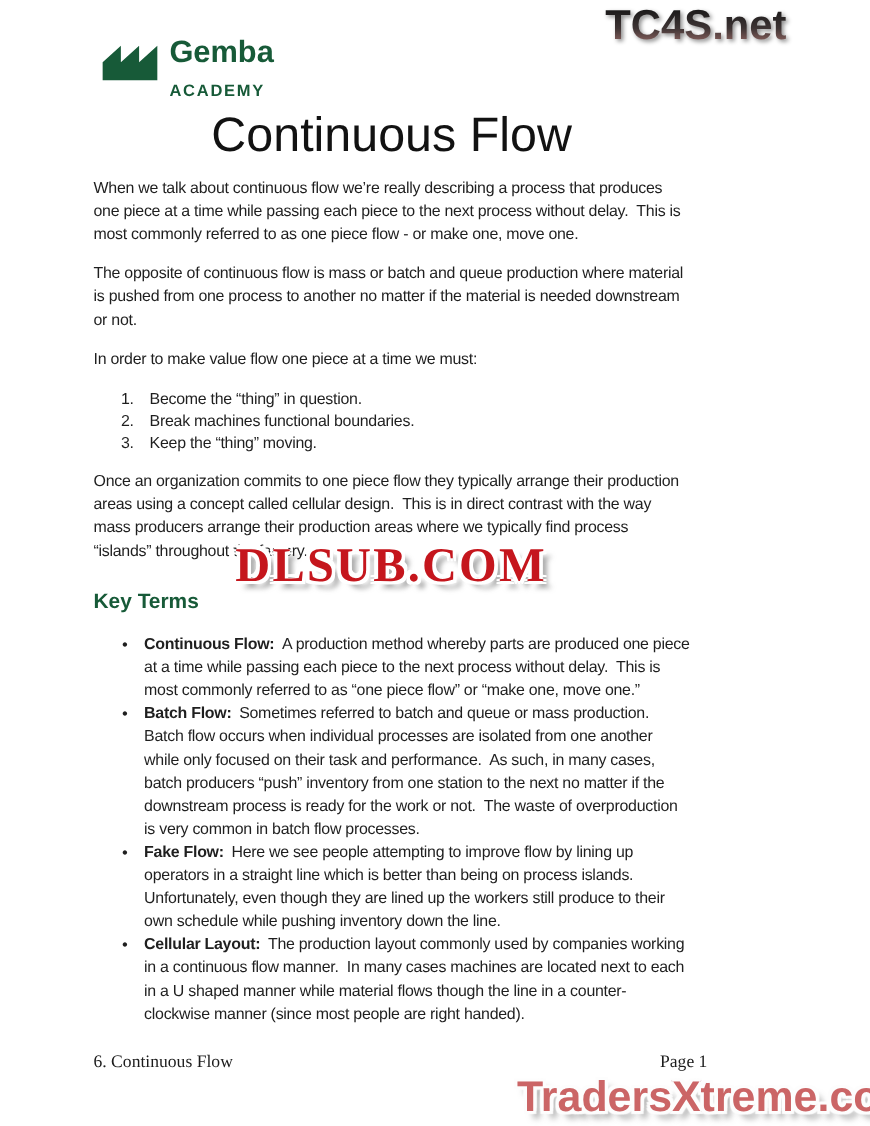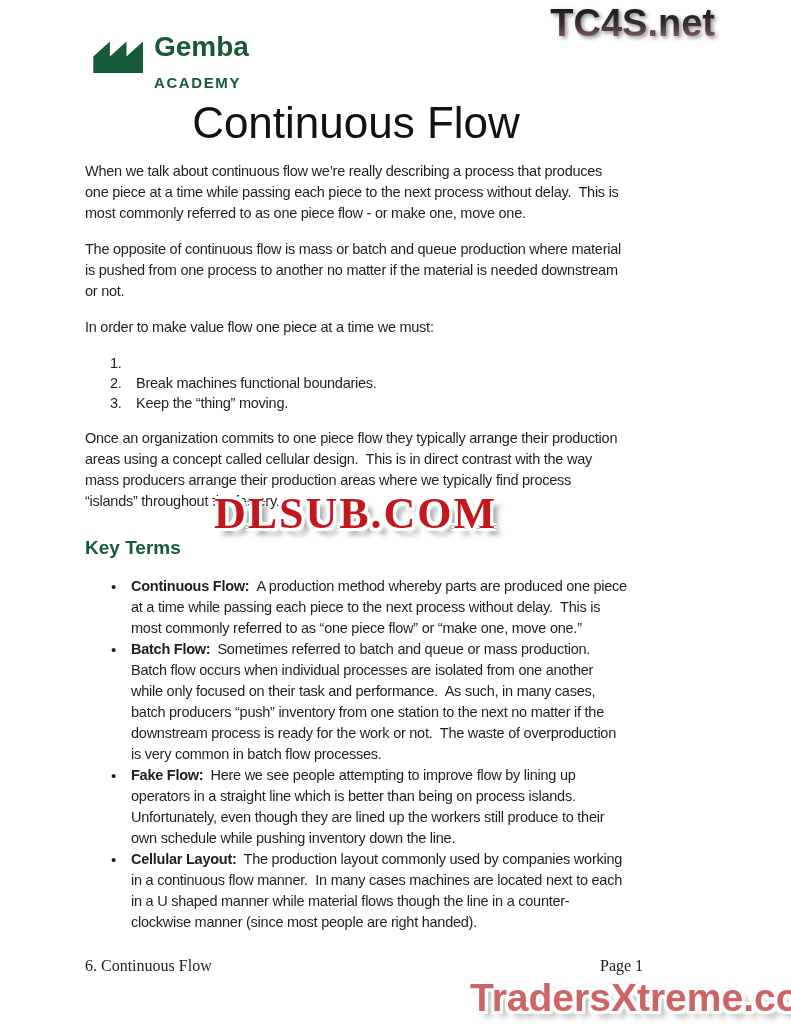--- a/index.html
+++ b/index.html
@@ -121,20 +121,21 @@
     <h1 class="title">Continuous Flow</h1>
 
 
     <p class="body">When we talk about continuous flow we’re really describing a process that produces one piece at a time while passing each piece to the next process without delay.  This is most commonly referred to as one piece flow - or make one, move one.</p>
     <p class="body">The opposite of continuous flow is mass or batch and queue production where material is pushed from one process to another no matter if the material is needed downstream or not.</p>
     <p class="body">In order to make value flow one piece at a time we must:</p>
 
     <ol class="steps">
       <li>
           <span class="num">1.</span>
+          <span class="ntext">Become the “thing” in question.</span>
         </li>
       <li>
           <span class="num">2.</span>
           <span class="ntext">Break machines functional boundaries.</span>
         </li>
       <li>
           <span class="num">3.</span>
           <span class="ntext">Keep the “thing” moving.</span>
         </li>
     </ol>

